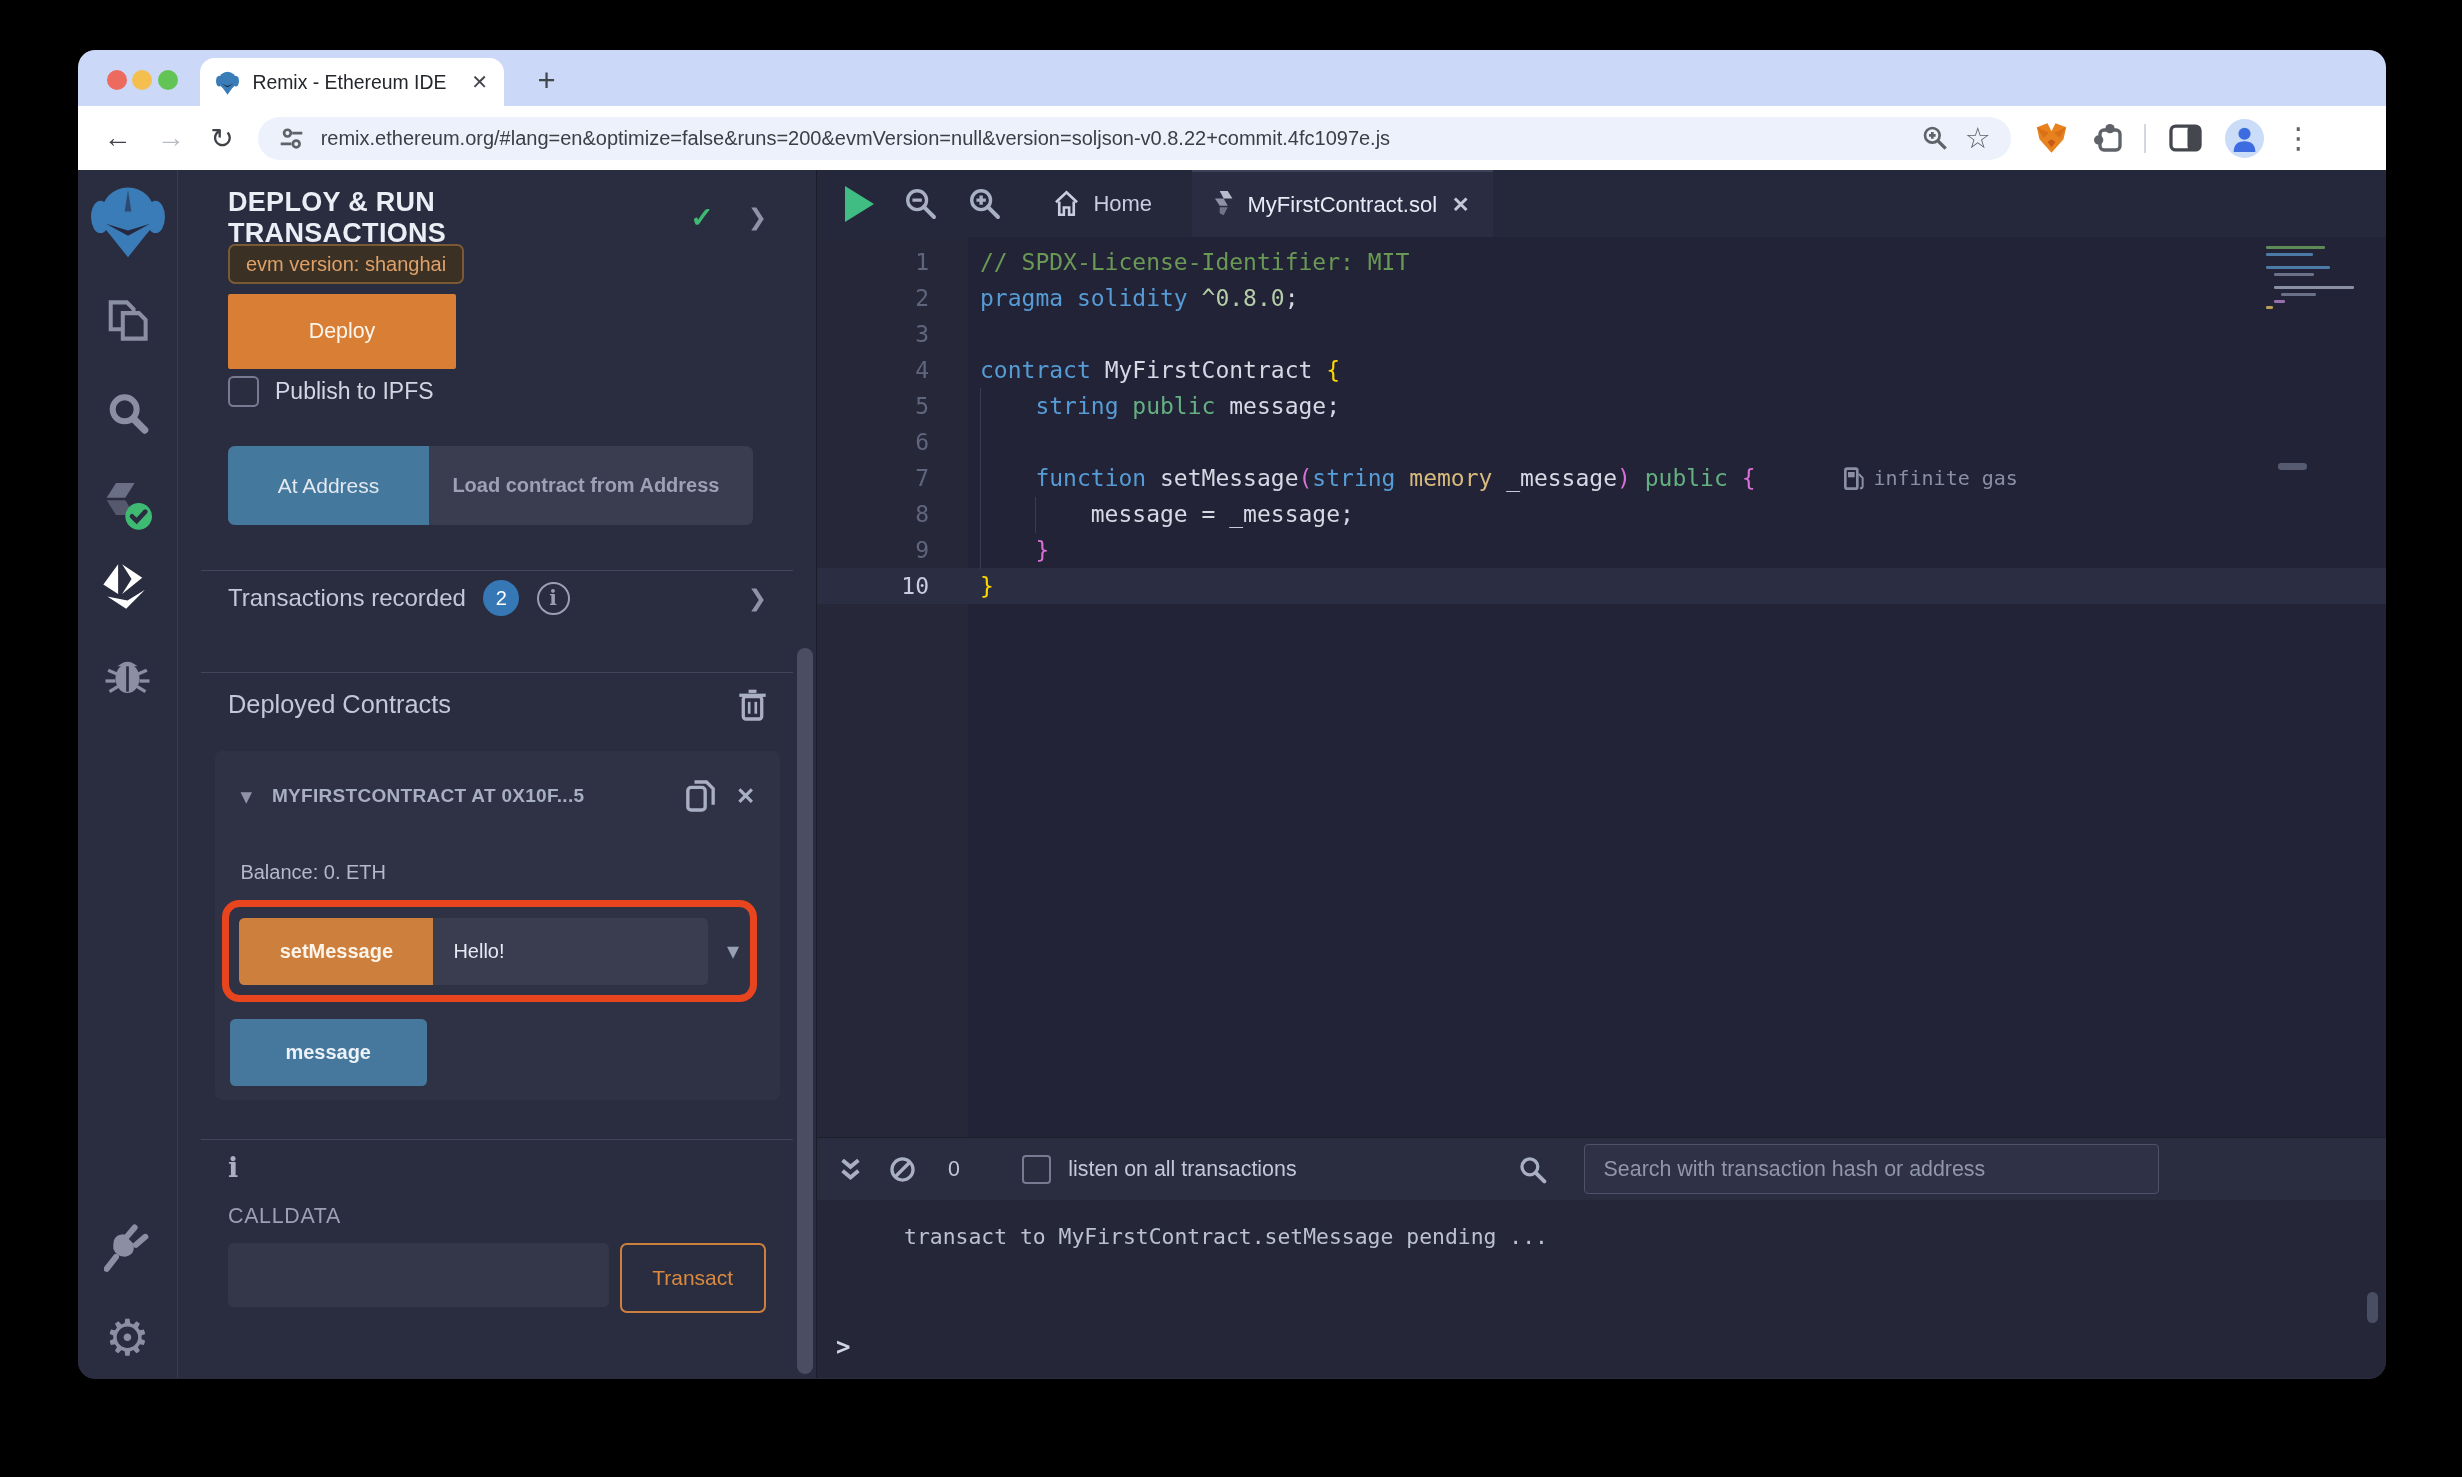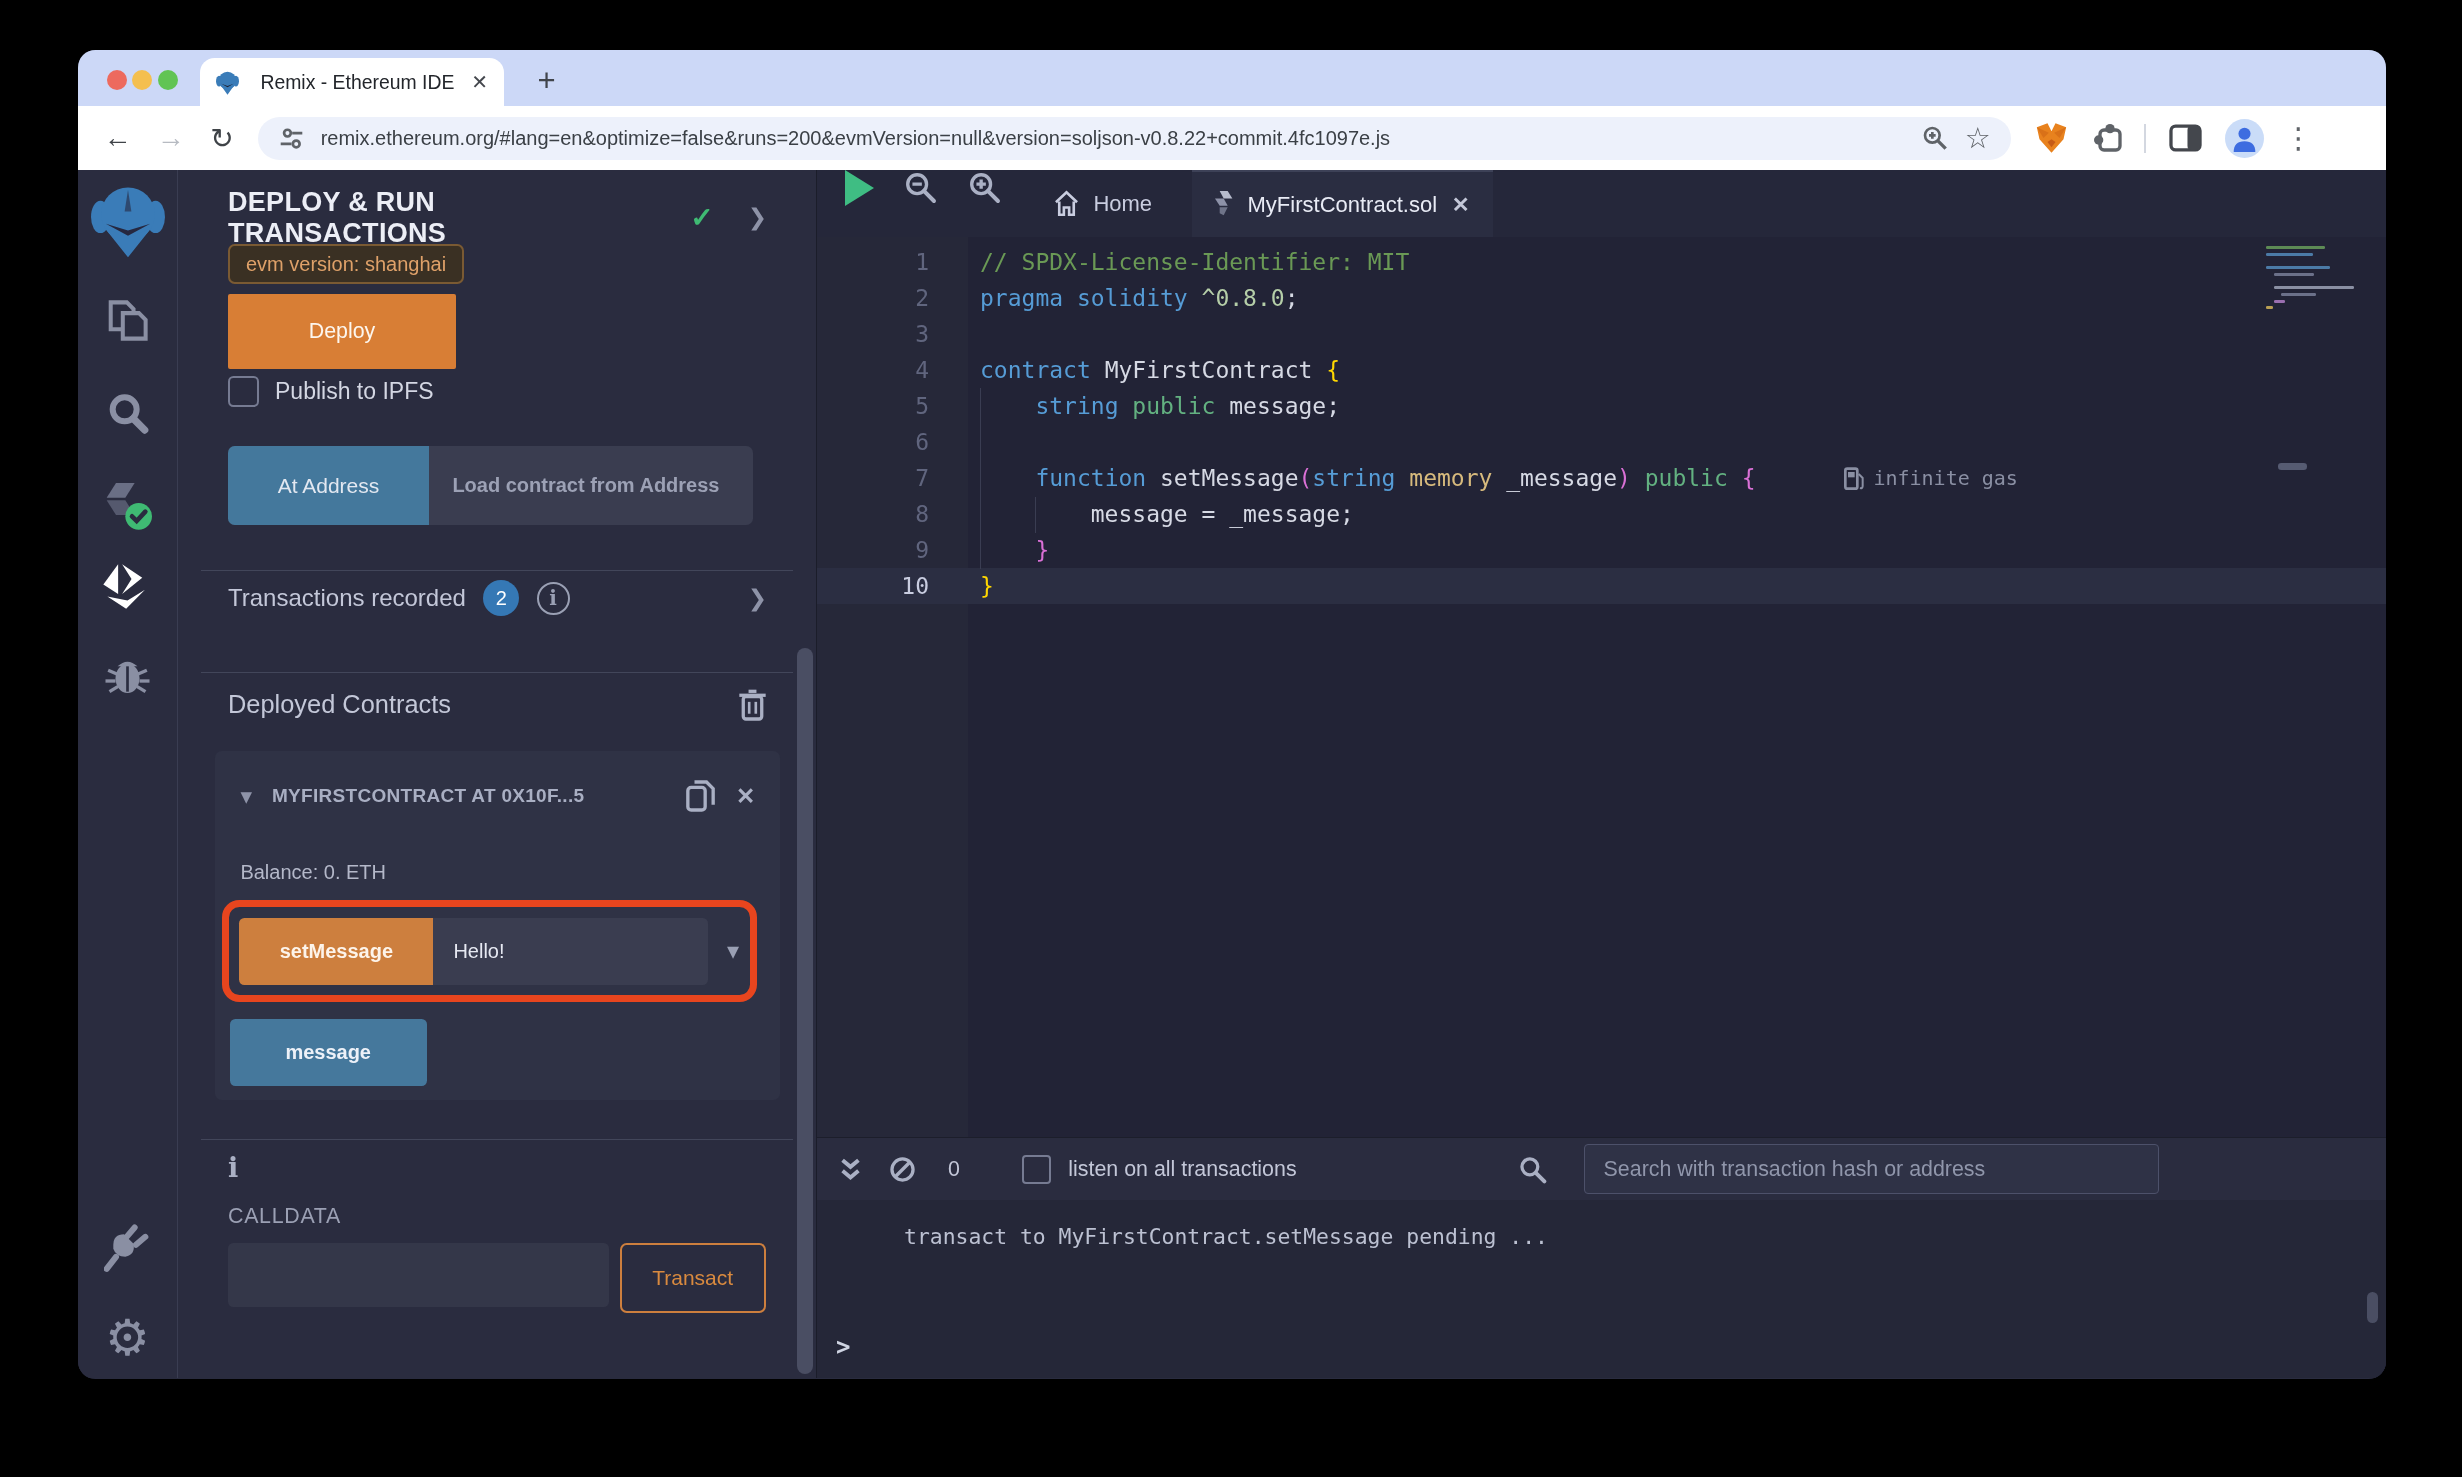--- a/index.html
+++ b/index.html
@@ -2,21 +2,21 @@
 <html style="font-size:10.7px"><head>
 <meta charset="utf-8">
 <style>
   html,body{margin:0;padding:0;background:#000;width:2462px;height:1477px;font-family:"Liberation Sans",sans-serif;-webkit-font-smoothing:antialiased;}
   .abs{position:absolute;}
   #window{position:absolute;left:78px;top:50px;width:2308px;height:1329px;border-radius:17.4px;overflow:hidden;background:#2a2c3f;}
   
   #tabstrip{position:absolute;left:0;top:0;width:100%;height:56px;background:#ccd8f7;}
   .tl{position:absolute;top:20px;width:20px;height:20px;border-radius:50%;}
   #tab{position:absolute;left:122px;top:8px;width:304px;height:48px;background:#fff;border-radius:14.7px 14.7px 0 0;display:flex;align-items:center;padding:0 16px;box-sizing:border-box;gap:13.4px;}
-  #tab .title{font-size:19.4px;color:#23262b;flex:1;white-space:nowrap;overflow:hidden;margin-left:8px;}
+  #tab .title{font-size:19.4px;color:#23262b;flex:1;white-space:nowrap;overflow:hidden;}
   #tab .close{font-size:20px;color:#44474d;}
   #newtab{position:absolute;left:447px;top:9.4px;width:43px;height:43px;border-radius:50%;display:flex;align-items:center;justify-content:center;font-size:31px;color:#41454c;}
   #toolbar{position:absolute;left:0;top:56px;width:100%;height:64px;background:#ffffff;display:flex;align-items:center;}
   .navico{font-size:28px;color:#3f4348;margin-left:25.4px;}
   .navico.dis{color:#b7bbc2;}
   #urlpill{margin-left:24px;height:43px;width:1753px;background:#edf1fb;border-radius:23px;display:flex;align-items:center;padding:0 20px;box-sizing:border-box;gap:16px;}
   #urlpill .url{font-size:20px;color:#3b4046;flex:1;white-space:nowrap;overflow:hidden;}
   .pillico{flex:none;}
   .tbico{margin-left:23px;flex:none;}
   .vsep{width:2px;height:29px;background:#d3d7e0;margin-left:20px;}
@@ -60,21 +60,21 @@
   #message-btn{position:absolute;left:14.7px;top:268px;width:197px;height:67px;background:#45789c;color:#edf1f8;font-size:20px;font-weight:bold;border-radius:5.4px;}
   #lowlevel-row{position:absolute;left:50px;top:982px;width:539px;display:flex;align-items:flex-start;}
   #lowlevel-row .lbl{font-size:24px;font-weight:bold;color:#eef0f7;flex:1;}
   #lowlevel-row .i{font-family:"DejaVu Serif",serif;font-weight:bold;font-size:27px;color:#aab0c4;}
   #calldata-lbl{position:absolute;left:50px;top:1034px;font-size:21.4px;color:#9ba0b4;letter-spacing:0.7px;}
   #calldata-row{position:absolute;left:50px;top:1073px;width:539px;display:flex;}
   #calldata-input{width:381px;height:64px;background:#343749;border-radius:5.4px;}
   #transact-btn{margin-left:10.7px;width:146px;height:70px;background:transparent;border:2px solid #cd7f3e;color:#d98a3f;font-size:21px;border-radius:6.7px;}
   #panel-scroll{position:absolute;right:2.7px;top:478px;width:16px;height:726px;background:#4a4e63;border-radius:8px;}
   
-  #edtabs{height:67px;background:#25273a;display:flex;flex:none;position:relative;}
+  #edtabs{height:67px;background:#25273a;display:flex;align-items:center;flex:none;position:relative;}
   #play{width:0;height:0;border-left:29px solid #3fbd83;border-top:18px solid transparent;border-bottom:18px solid transparent;margin-left:28px;}
   .edico{margin-left:29px;}
   #home-tab{display:flex;align-items:center;gap:12px;margin-left:37px;padding:0 13.4px;height:100%;}
   #home-tab span{font-size:22px;color:#c9cde0;}
   #file-tab{margin-left:27px;height:67px;padding:3px 23px;background:#2a2d41;border-top:2px solid #3d4157;display:flex;align-items:center;gap:14.7px;box-sizing:border-box;}
   #file-tab .nm{font-size:22px;color:#e8ebf5;}
   #file-tab .x{font-size:21.4px;color:#c3c7d8;font-weight:bold;}
   #editor{flex:1;position:relative;background:#222336;overflow:hidden;}
   #gutter-bg{position:absolute;left:0;top:0;width:151px;height:100%;background:#262839;}
   #code-rows{position:absolute;left:0;top:6.7px;width:100%;font-family:"DejaVu Sans Mono",monospace;font-size:23px;}

